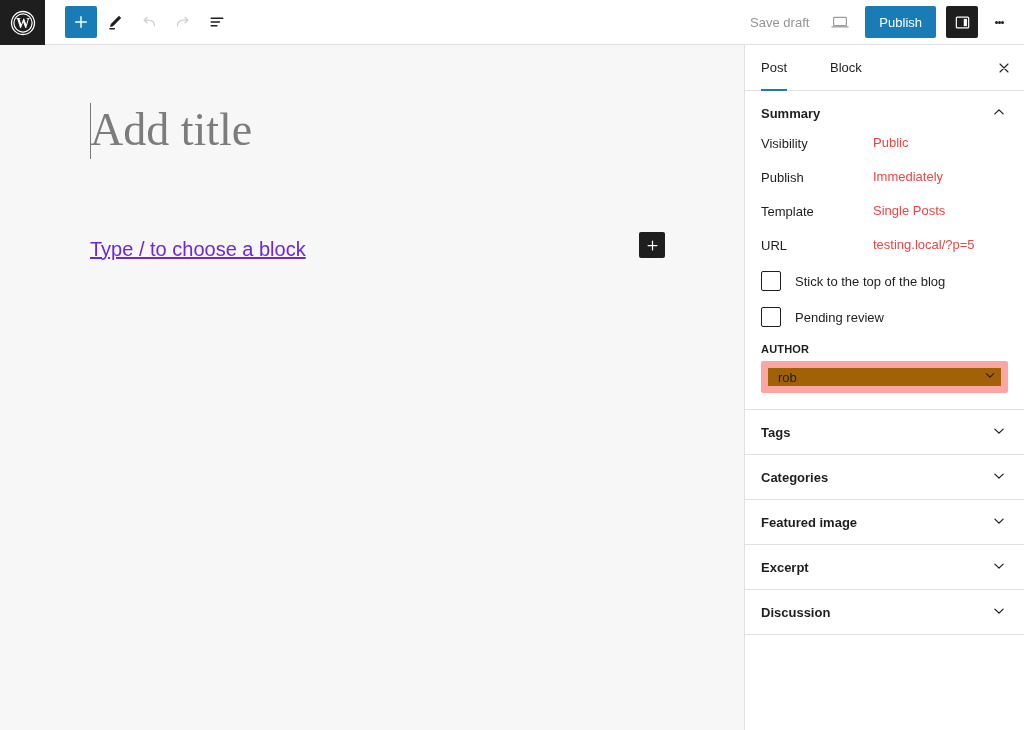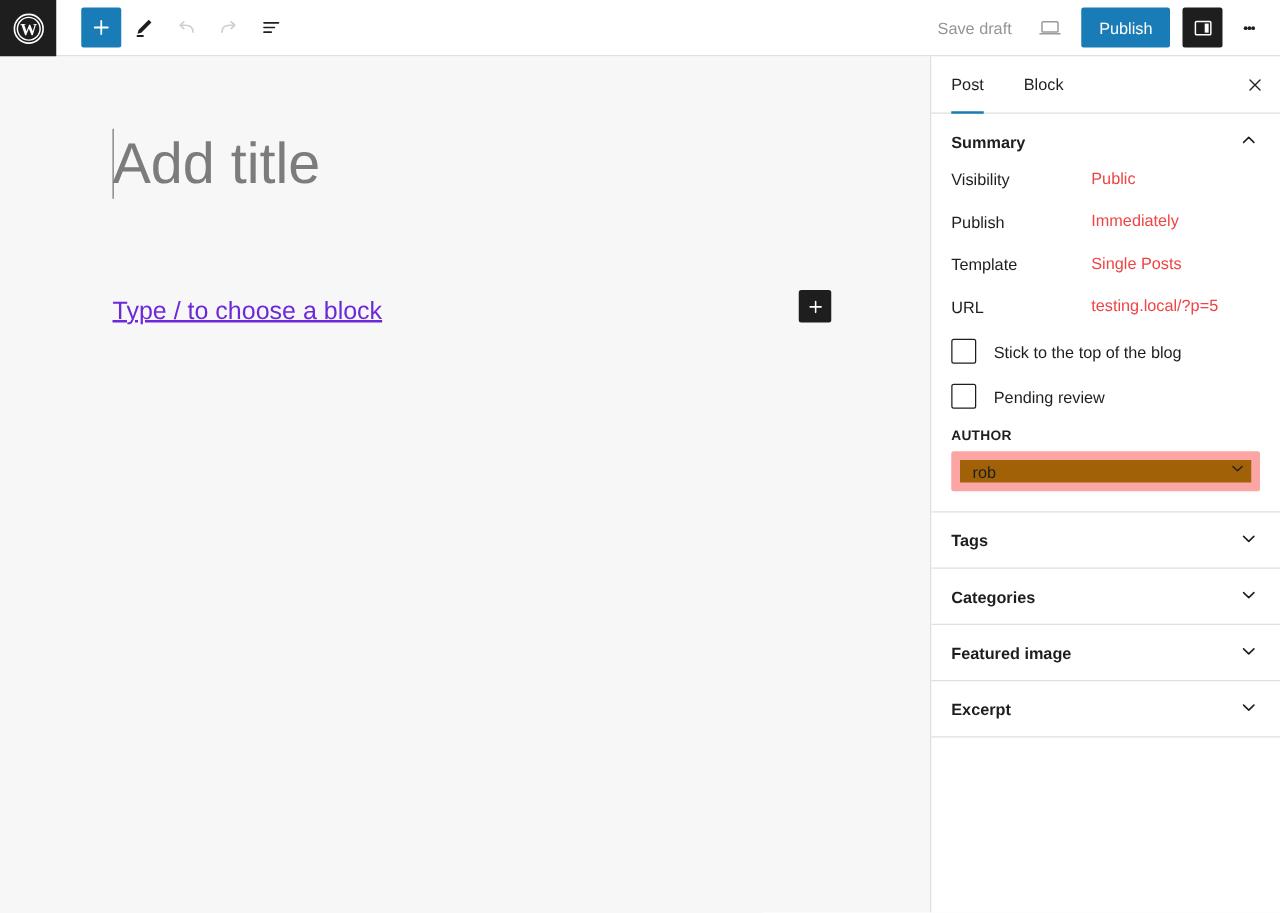--- a/index.html
+++ b/index.html
@@ -157,21 +157,21 @@
     flex: 1 1 auto;
     background: #f7f7f7;
     position: relative;
     overflow: hidden;
   }
 
   .post-title {
     position: absolute;
     left: 90px;
     top: 60px;
-    font-family: Liberation Sans, sans-serif;
+    font-family: Liberation Serif, serif;
     font-size: 46px;
     color: #7c7c7c;
     line-height: 1.1;
     white-space: nowrap;
   }
   .caret {
     position: absolute;
     left: 90px;
     top: 58px;
     width: 1px;
@@ -216,20 +216,21 @@
     overflow: hidden;
   }
 
   .sidebar-tabs {
     height: 46px;
     flex: 0 0 46px;
     display: flex;
     align-items: stretch;
     border-bottom: 1px solid #e0e0e0;
     position: relative;
+    gap: 11px;
   }
   .tab {
     padding: 0 16px;
     display: flex;
     align-items: center;
     font-size: 13px;
     color: #1e1e1e;
     background: none;
     border: none;
     cursor: pointer;
@@ -565,17 +566,27 @@
           <button class="panel-header">
             <span class="panel-title">Excerpt</span>
             <span>
               <svg width="18" height="18" viewBox="0 0 24 24" aria-hidden="true">
                 <path d="M6.5 9.5 L12 14.8 L17.5 9.5" fill="none" stroke="#1e1e1e" stroke-width="1.7" stroke-linecap="round" stroke-linejoin="round"></path>
               </svg>
             </span>
           </button>
         </div>
 
+        <div class="panel">
+          <button class="panel-header">
+            <span class="panel-title">Discussion</span>
+            <span>
+              <svg width="18" height="18" viewBox="0 0 24 24" aria-hidden="true">
+                <path d="M6.5 9.5 L12 14.8 L17.5 9.5" fill="none" stroke="#1e1e1e" stroke-width="1.7" stroke-linecap="round" stroke-linejoin="round"></path>
+              </svg>
+            </span>
+          </button>
+        </div>
 
       </div>
     </div>
   </div>
 </div>
 
 </body></html>

